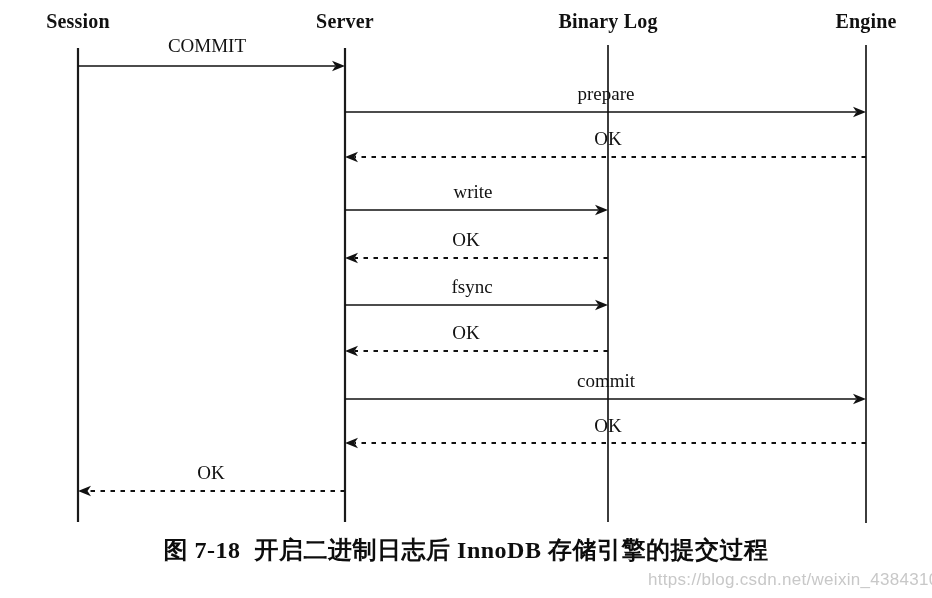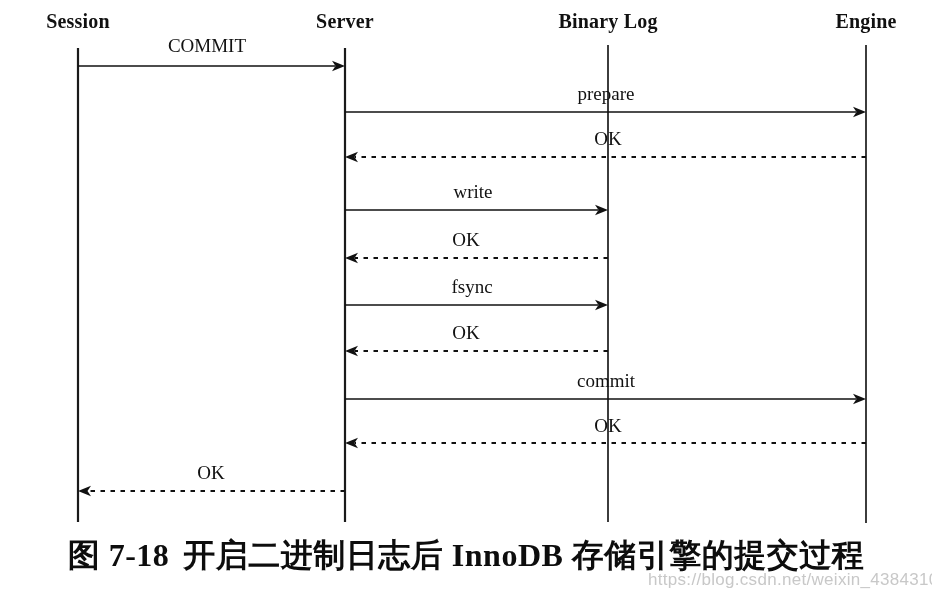--- a/index.html
+++ b/index.html
@@ -69,21 +69,21 @@
     fill: #111111;
     stroke: none;
   }
   .caption {
     position: absolute;
     left: 0;
     right: 0;
     top: 534px;
     text-align: center;
     font-family: "Liberation Serif", "DejaVu Serif", serif;
-    font-size: 32px;
+    font-size: 24px;
     font-weight: 700;
     color: #0d0d0d;
     letter-spacing: 0.5px;
     white-space: nowrap;
   }
   .caption .cap-num { margin-right: 14px; }
   .watermark {
     position: absolute;
     left: 648px;
     top: 570px;

